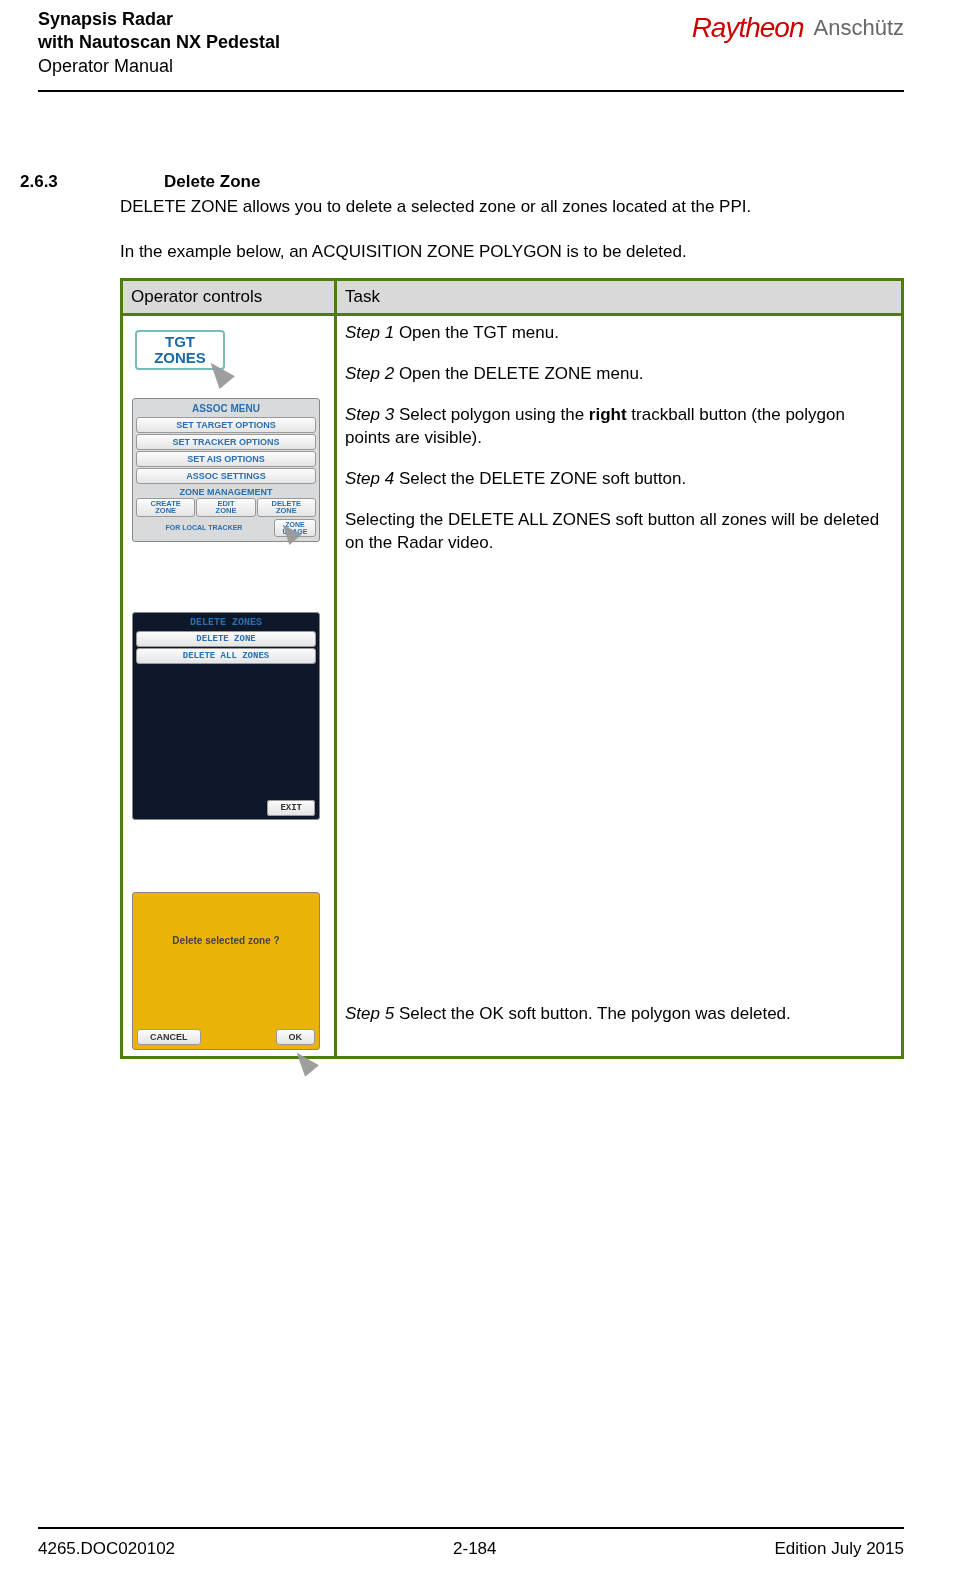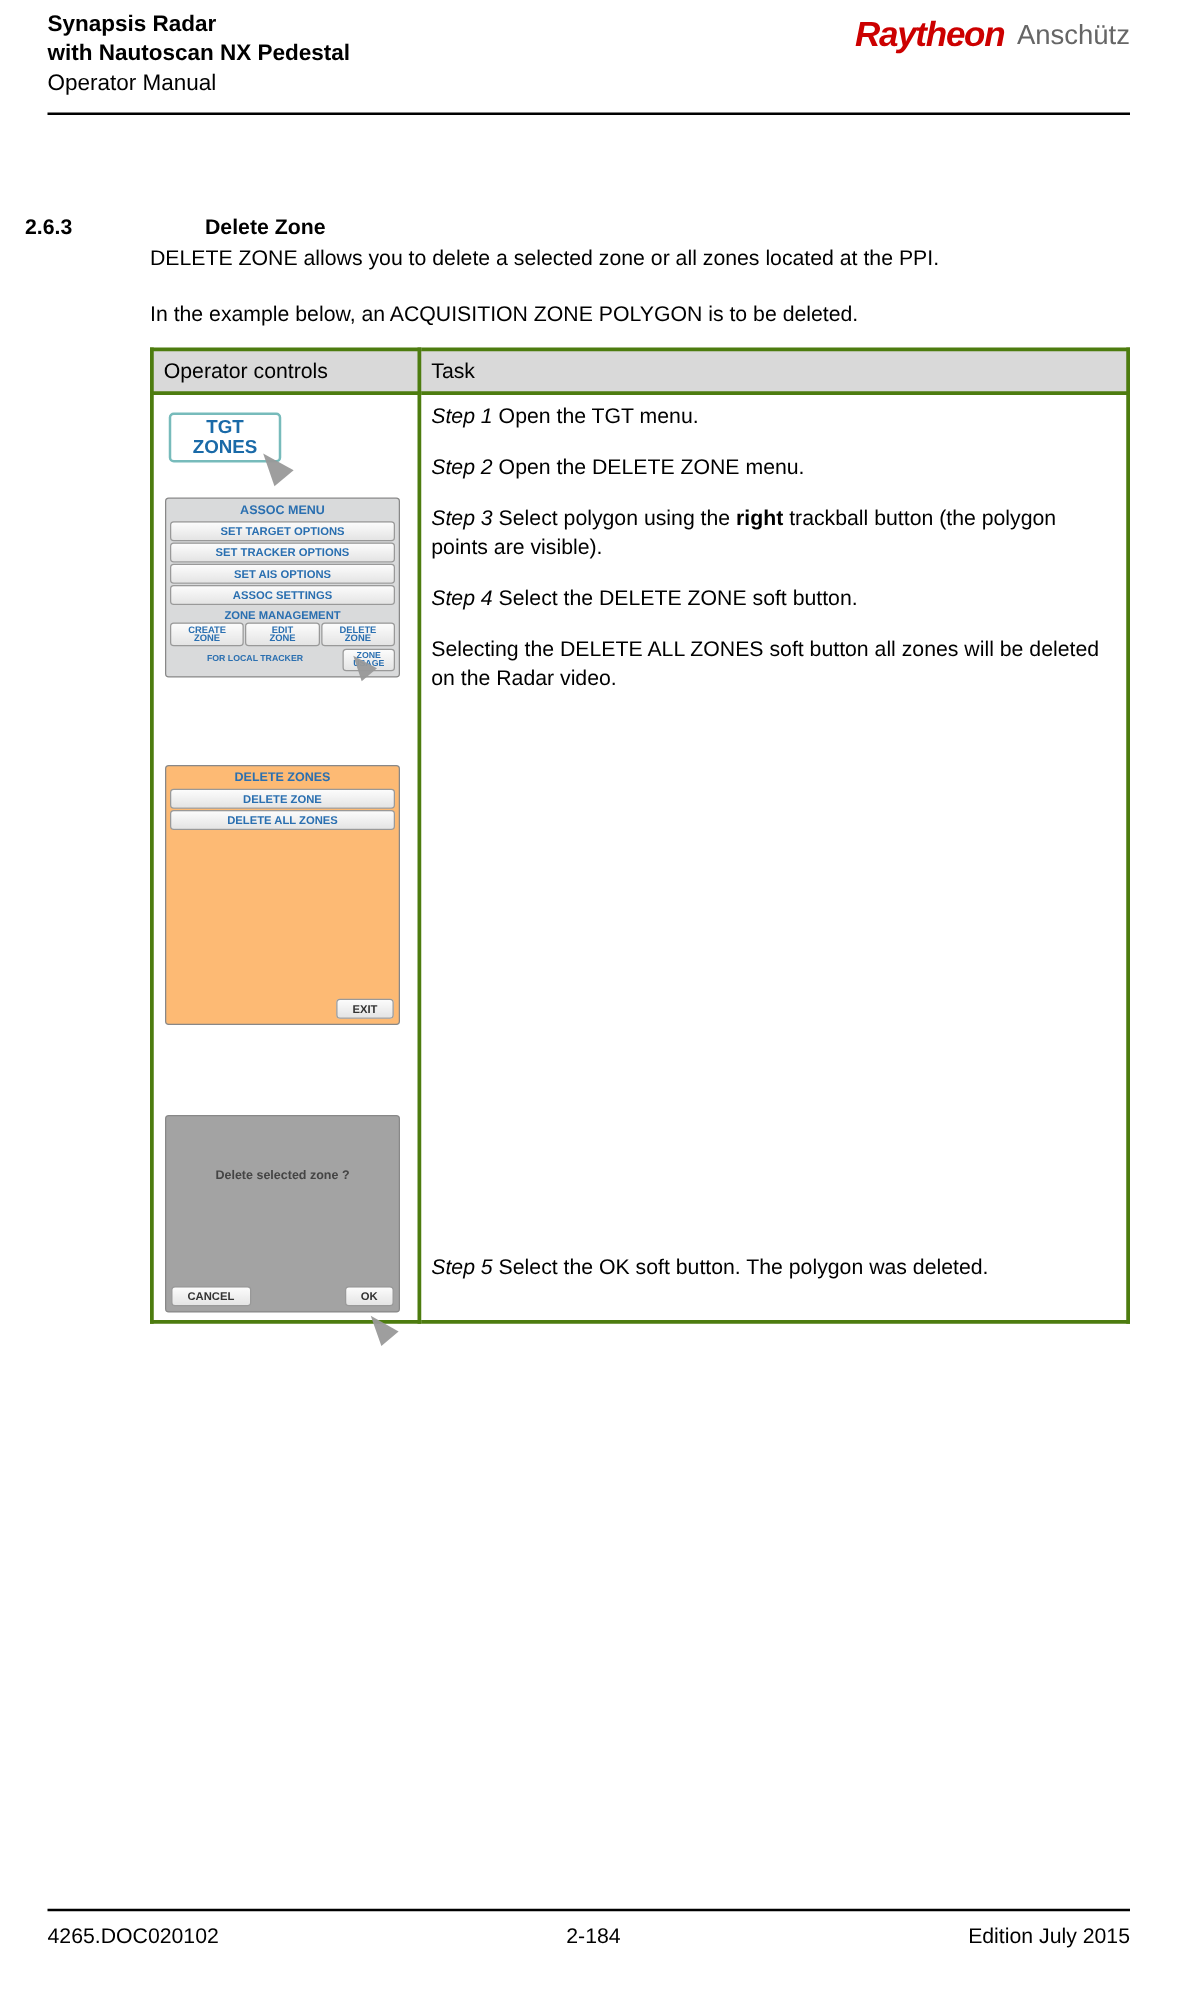--- a/index.html
+++ b/index.html
@@ -22,21 +22,21 @@
     justify-content: space-between;
     align-items: flex-start;
     padding-top: 8px;
   }
   .h-left { line-height: 1.3; }
   .h-title1 { font-weight: bold; font-size: 18px; }
   .h-title2 { font-weight: bold; font-size: 18px; }
   .h-title3 { font-size: 18px; }
   .logo-wrap { display: flex; align-items: center; padding-top: 4px; }
   .logo-raytheon {
-    color: #c00; font-weight: 700; font-size: 28px;
+    color: #c00; font-weight: 400; font-size: 28px;
     letter-spacing: -1px; font-style: italic;
   }
   .logo-anschutz {
     font-size: 22px; font-weight: 400; margin-left: 10px; color: #666;
   }
   .hr { border: none; border-top: 2px solid #000; margin: 12px 0 0 0; }
   .content { margin-left: 82px; padding-top: 80px; }
   .section-row { display: flex; align-items: baseline; gap: 44px; }
   .sec-num { width: 100px; margin-left: -100px; font-weight: bold; font-size: 17px; }
   .sec-title { font-weight: bold; font-size: 17px; }
@@ -106,34 +106,35 @@
   .cursor-panel {
     position: absolute; width: 22px; height: 22px; margin-left: 150px; margin-top: -22px;
     transform: rotate(-40deg); opacity: 0.95;
   }
   .cursor-panel .cursor-shape {
     border-left: 8px solid transparent; border-right: 8px solid transparent;
     border-bottom: 20px solid #999;
   }
 
   .delpanel {
-    width: 180px; height: 200px; background: #fdba74; border: 1px solid #888;
+    width: 180px; height: 200px; background: #0f172a; border: 1px solid #888;
     border-radius: 3px; padding: 2px 3px 4px 3px; margin: 70px 0 0 1px;
     position: relative;
+    font-family: Liberation Mono, monospace;
   }
   .delpanel .exit-wrap { position: absolute; bottom: 4px; right: 4px; }
   .smallbtn {
     background: linear-gradient(#fcfcfc, #e4e4e4);
     border: 1px solid #999; border-radius: 3px;
     color: #333; font-weight: bold; font-size: 9px;
     text-align: center; padding: 2px 12px;
   }
 
   .confirm {
-    width: 180px; height: 150px; background: #a3a3a3; border: 1px solid #888;
+    width: 180px; height: 150px; background: #eab308; border: 1px solid #888;
     border-radius: 3px; padding: 2px 3px 4px 3px; margin: 72px 0 0 1px;
     position: relative;
   }
   .confirm-q { color: #444; font-weight: bold; font-size: 10px; text-align: center; padding-top: 40px; }
   .confirm-row { position: absolute; bottom: 4px; left: 4px; right: 4px; display: flex; justify-content: space-between; }
   .cursor-ok {
     position: absolute; right: -2px; bottom: -24px; width: 26px; height: 26px;
     transform: rotate(-40deg); opacity: 0.95;
   }
   .cursor-ok .cursor-shape {

